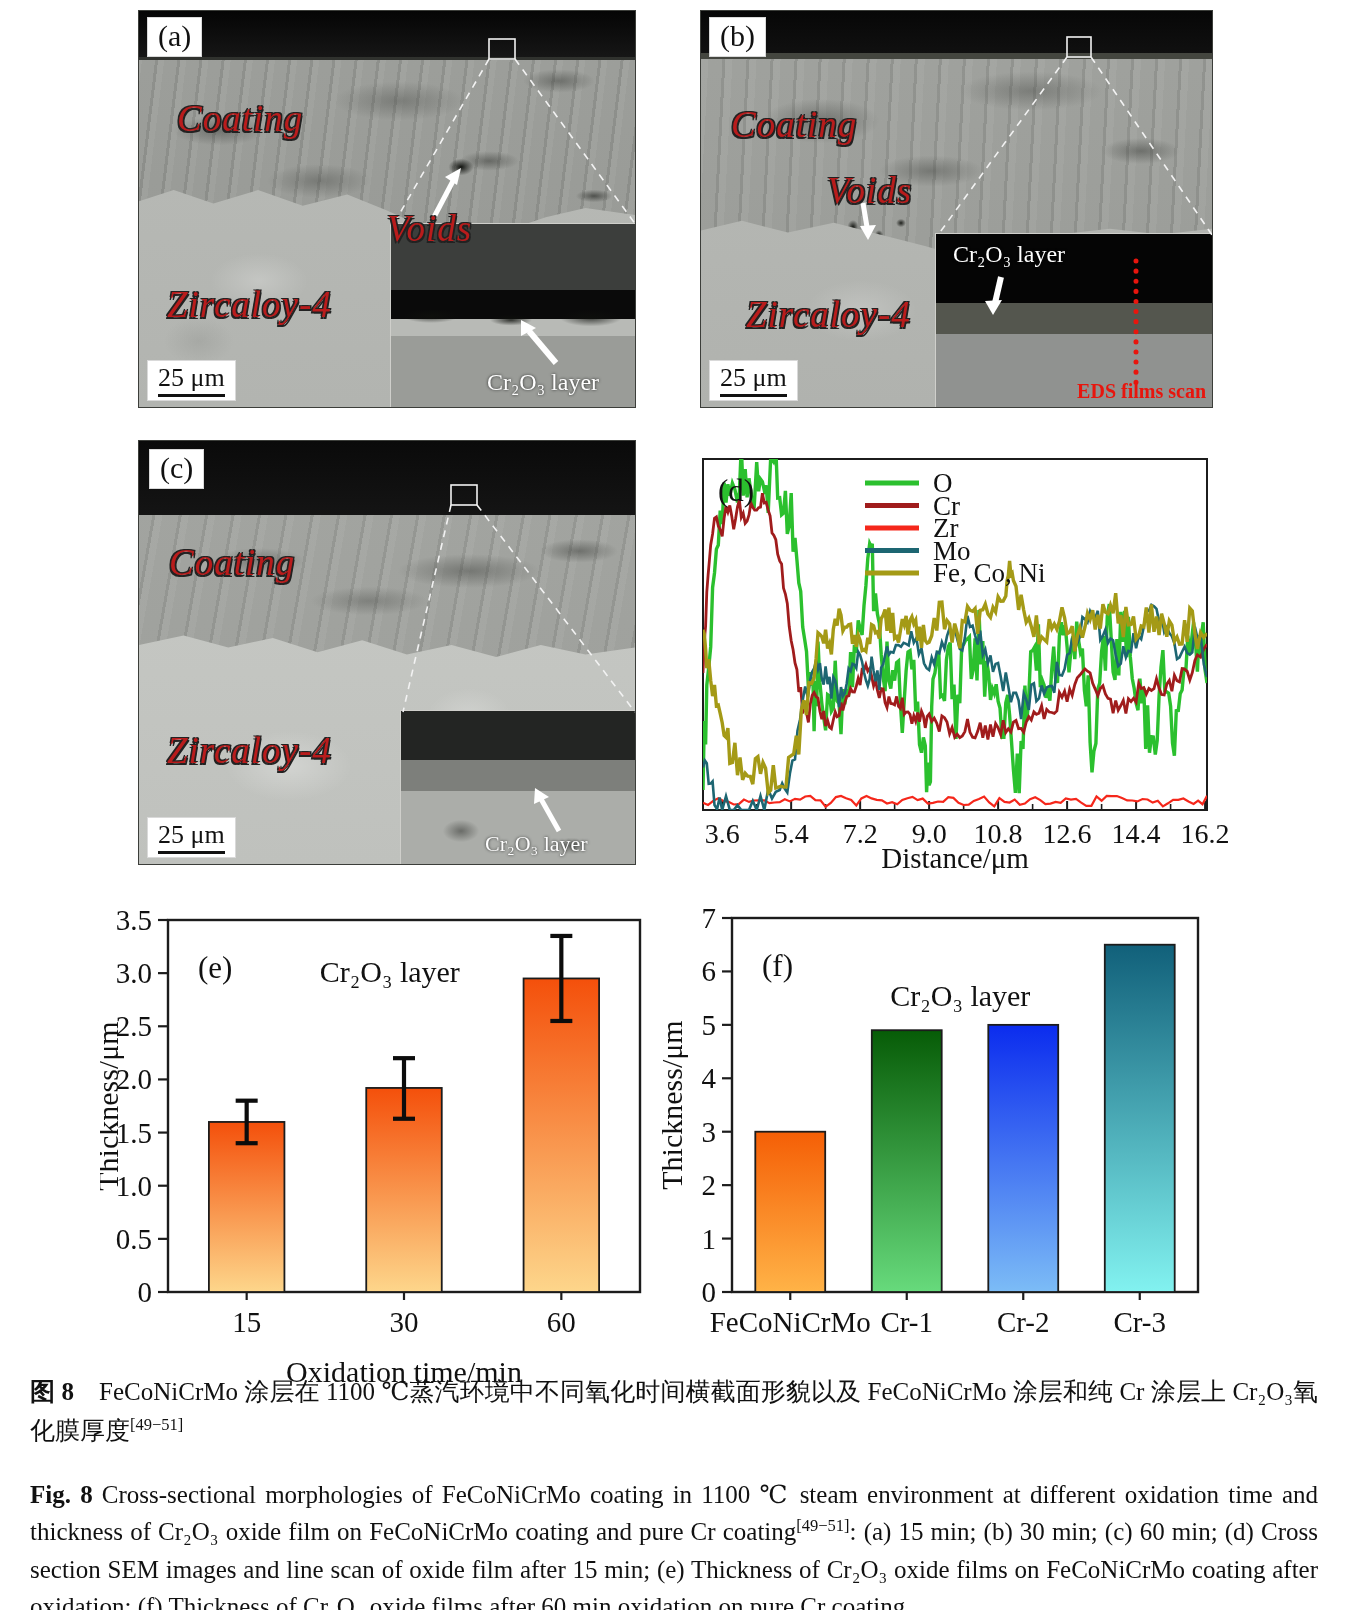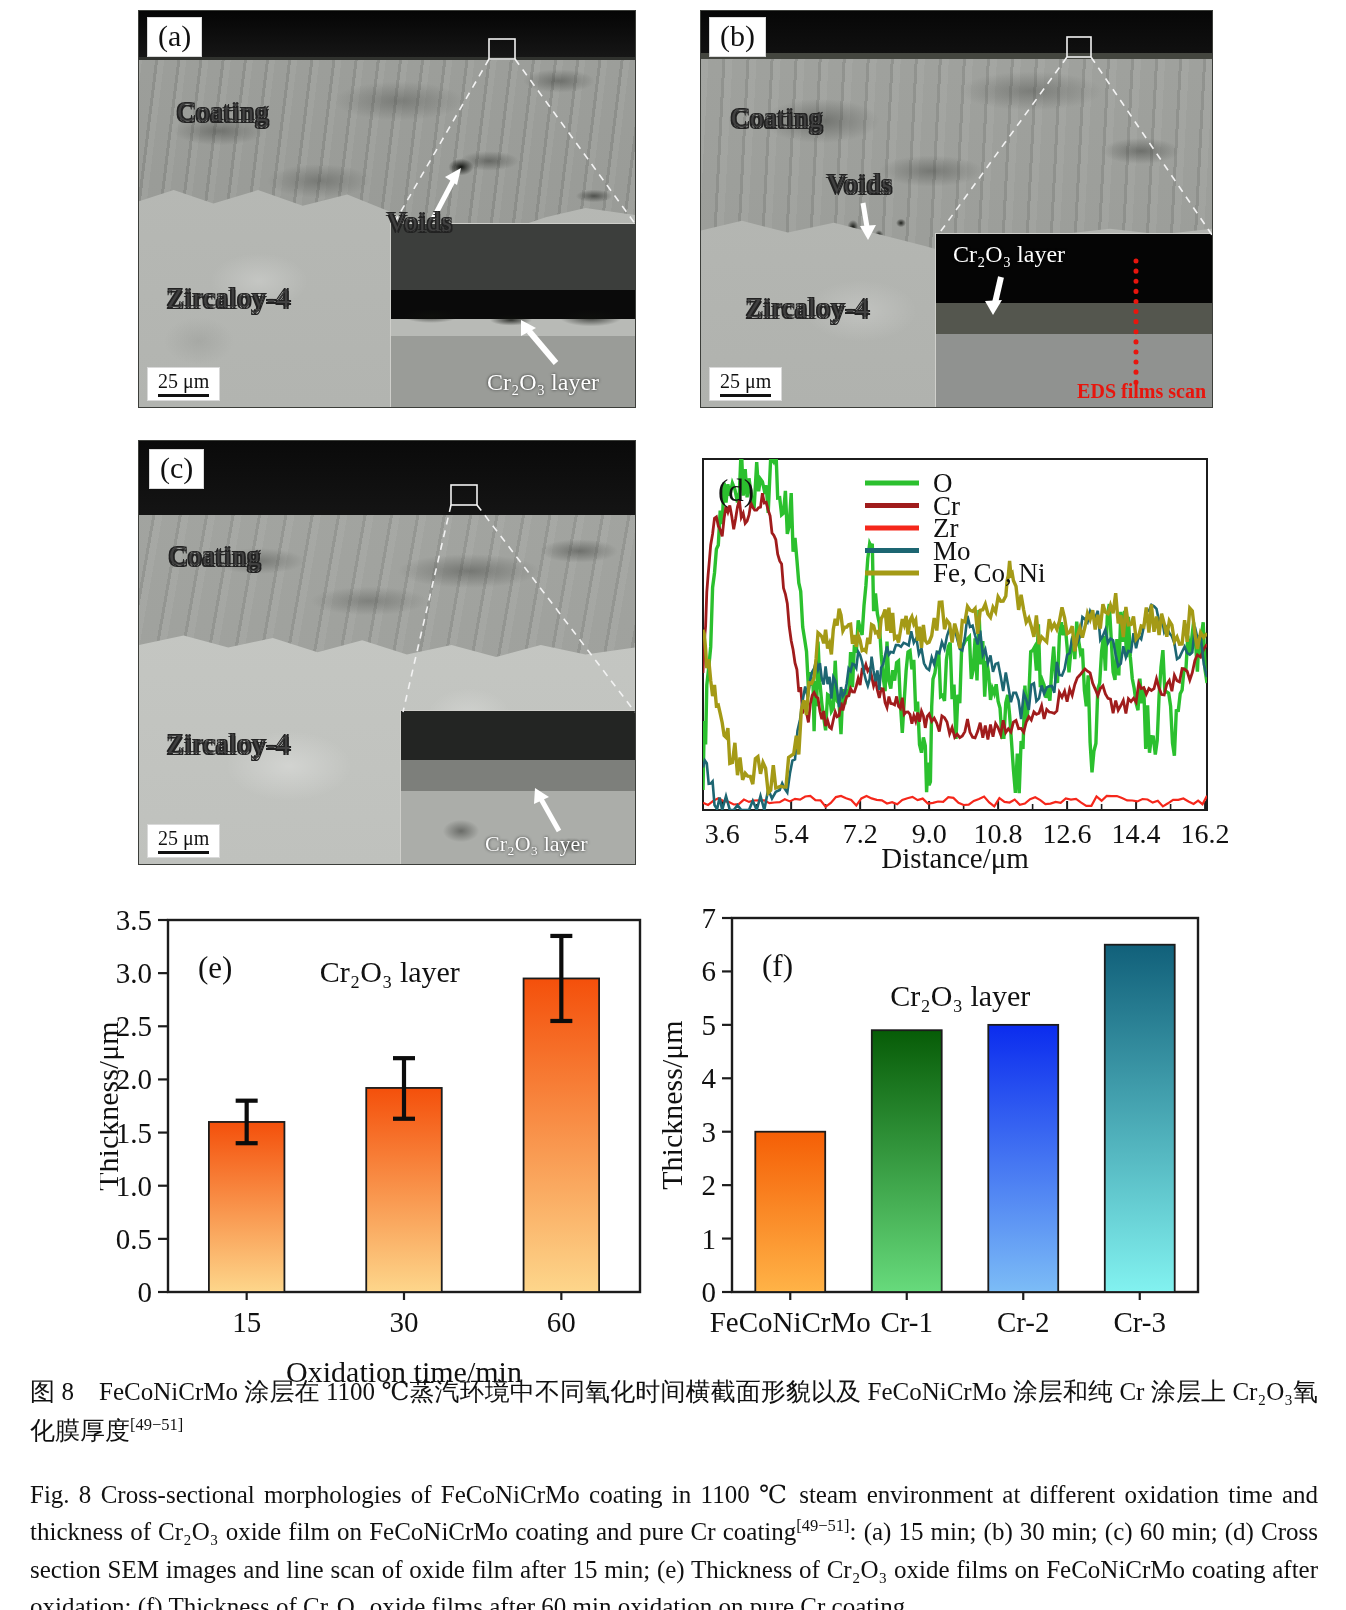--- a/index.html
+++ b/index.html
@@ -66,35 +66,35 @@
       linear-gradient(180deg,#3c3e3c 0 36%,#0a0a0a 36% 52%,#b8bab6 52% 61%,#9a9c98 61% 100%);}
   .b-inset{left:235px;top:223px;right:0;bottom:0;background:
       linear-gradient(180deg,#050505 0 40%,#54564e 40% 58%,#909290 58% 100%),
       radial-gradient(ellipse 30px 20px at 200px 140px, rgba(40,42,38,.5), transparent 70%);}
   .c-inset{left:262px;top:270px;right:0;bottom:0;background:
       radial-gradient(ellipse 26px 16px at 60px 120px, rgba(52,54,50,.55), transparent 70%),
       radial-gradient(ellipse 20px 12px at 170px 135px, rgba(58,60,56,.5), transparent 70%),
       linear-gradient(180deg,#232523 0 32%,#7d7f7b 32% 52%,#abada9 52% 100%);}
   .tag-box{position:absolute;left:8px;top:6px;background:#fff;padding:1px 10px 3px 10px;
       font-size:30px;line-height:34px;color:#111;border:1px solid #d9d9d9;}
-  .sem-label{position:absolute;color:#404040;font-size:27px;letter-spacing:1px;
-      text-shadow:-1.5px -1.5px 0 #222,1.5px -1.5px 0 #222,-1.5px 1.5px 0 #222,1.5px 1.5px 0 #222;}
+  .sem-label{position:absolute;color:#b91c1c;font-size:37px;letter-spacing:1px;
+      text-shadow:-1.5px -1.5px 0 #222,1.5px -1.5px 0 #222,-1.5px 1.5px 0 #222,1.5px 1.5px 0 #222;font-style:italic;}
   .inset-label{position:absolute;color:#fff;font-size:24px;text-shadow:0 0 3px rgba(0,0,0,.8);}
   .eds-label{position:absolute;color:#e8150d;font-weight:bold;font-size:20px;}
   .scalebar{position:absolute;left:8px;bottom:6px;background:#fff;padding:2px 10px 3px 10px;border:1px solid #d9d9d9;}
-  .scalebar span{display:inline-block;font-size:20px;color:#111;border-bottom:3px solid #111;padding-bottom:1px;}
+  .scalebar span{display:inline-block;font-size:26px;color:#111;border-bottom:3px solid #111;padding-bottom:1px;}
   .overlay{position:absolute;inset:0;pointer-events:none;}
   
   .chart{position:absolute;}
   .chart svg{display:block;}
   
   .caption{position:absolute;left:30px;top:1348px;width:1288px;}
   .cap-zh{font-size:25px;line-height:1.55;text-align:justify;}
   .cap-en{font-size:25px;line-height:1.5;text-align:justify;margin-top:14px;}
-  .cap-bold{font-weight:normal;}
+  .cap-bold{font-weight:bold;}
   sup{font-size:0.66em;}
 </style>
 </head>
 <body>
 
 <div class="page">
 
   <section class="sem p-a" style="left:138px;top:10px;width:498px;height:398px">
     <div class="layer coat-bg"></div>
     <div class="layer top-band"></div>

